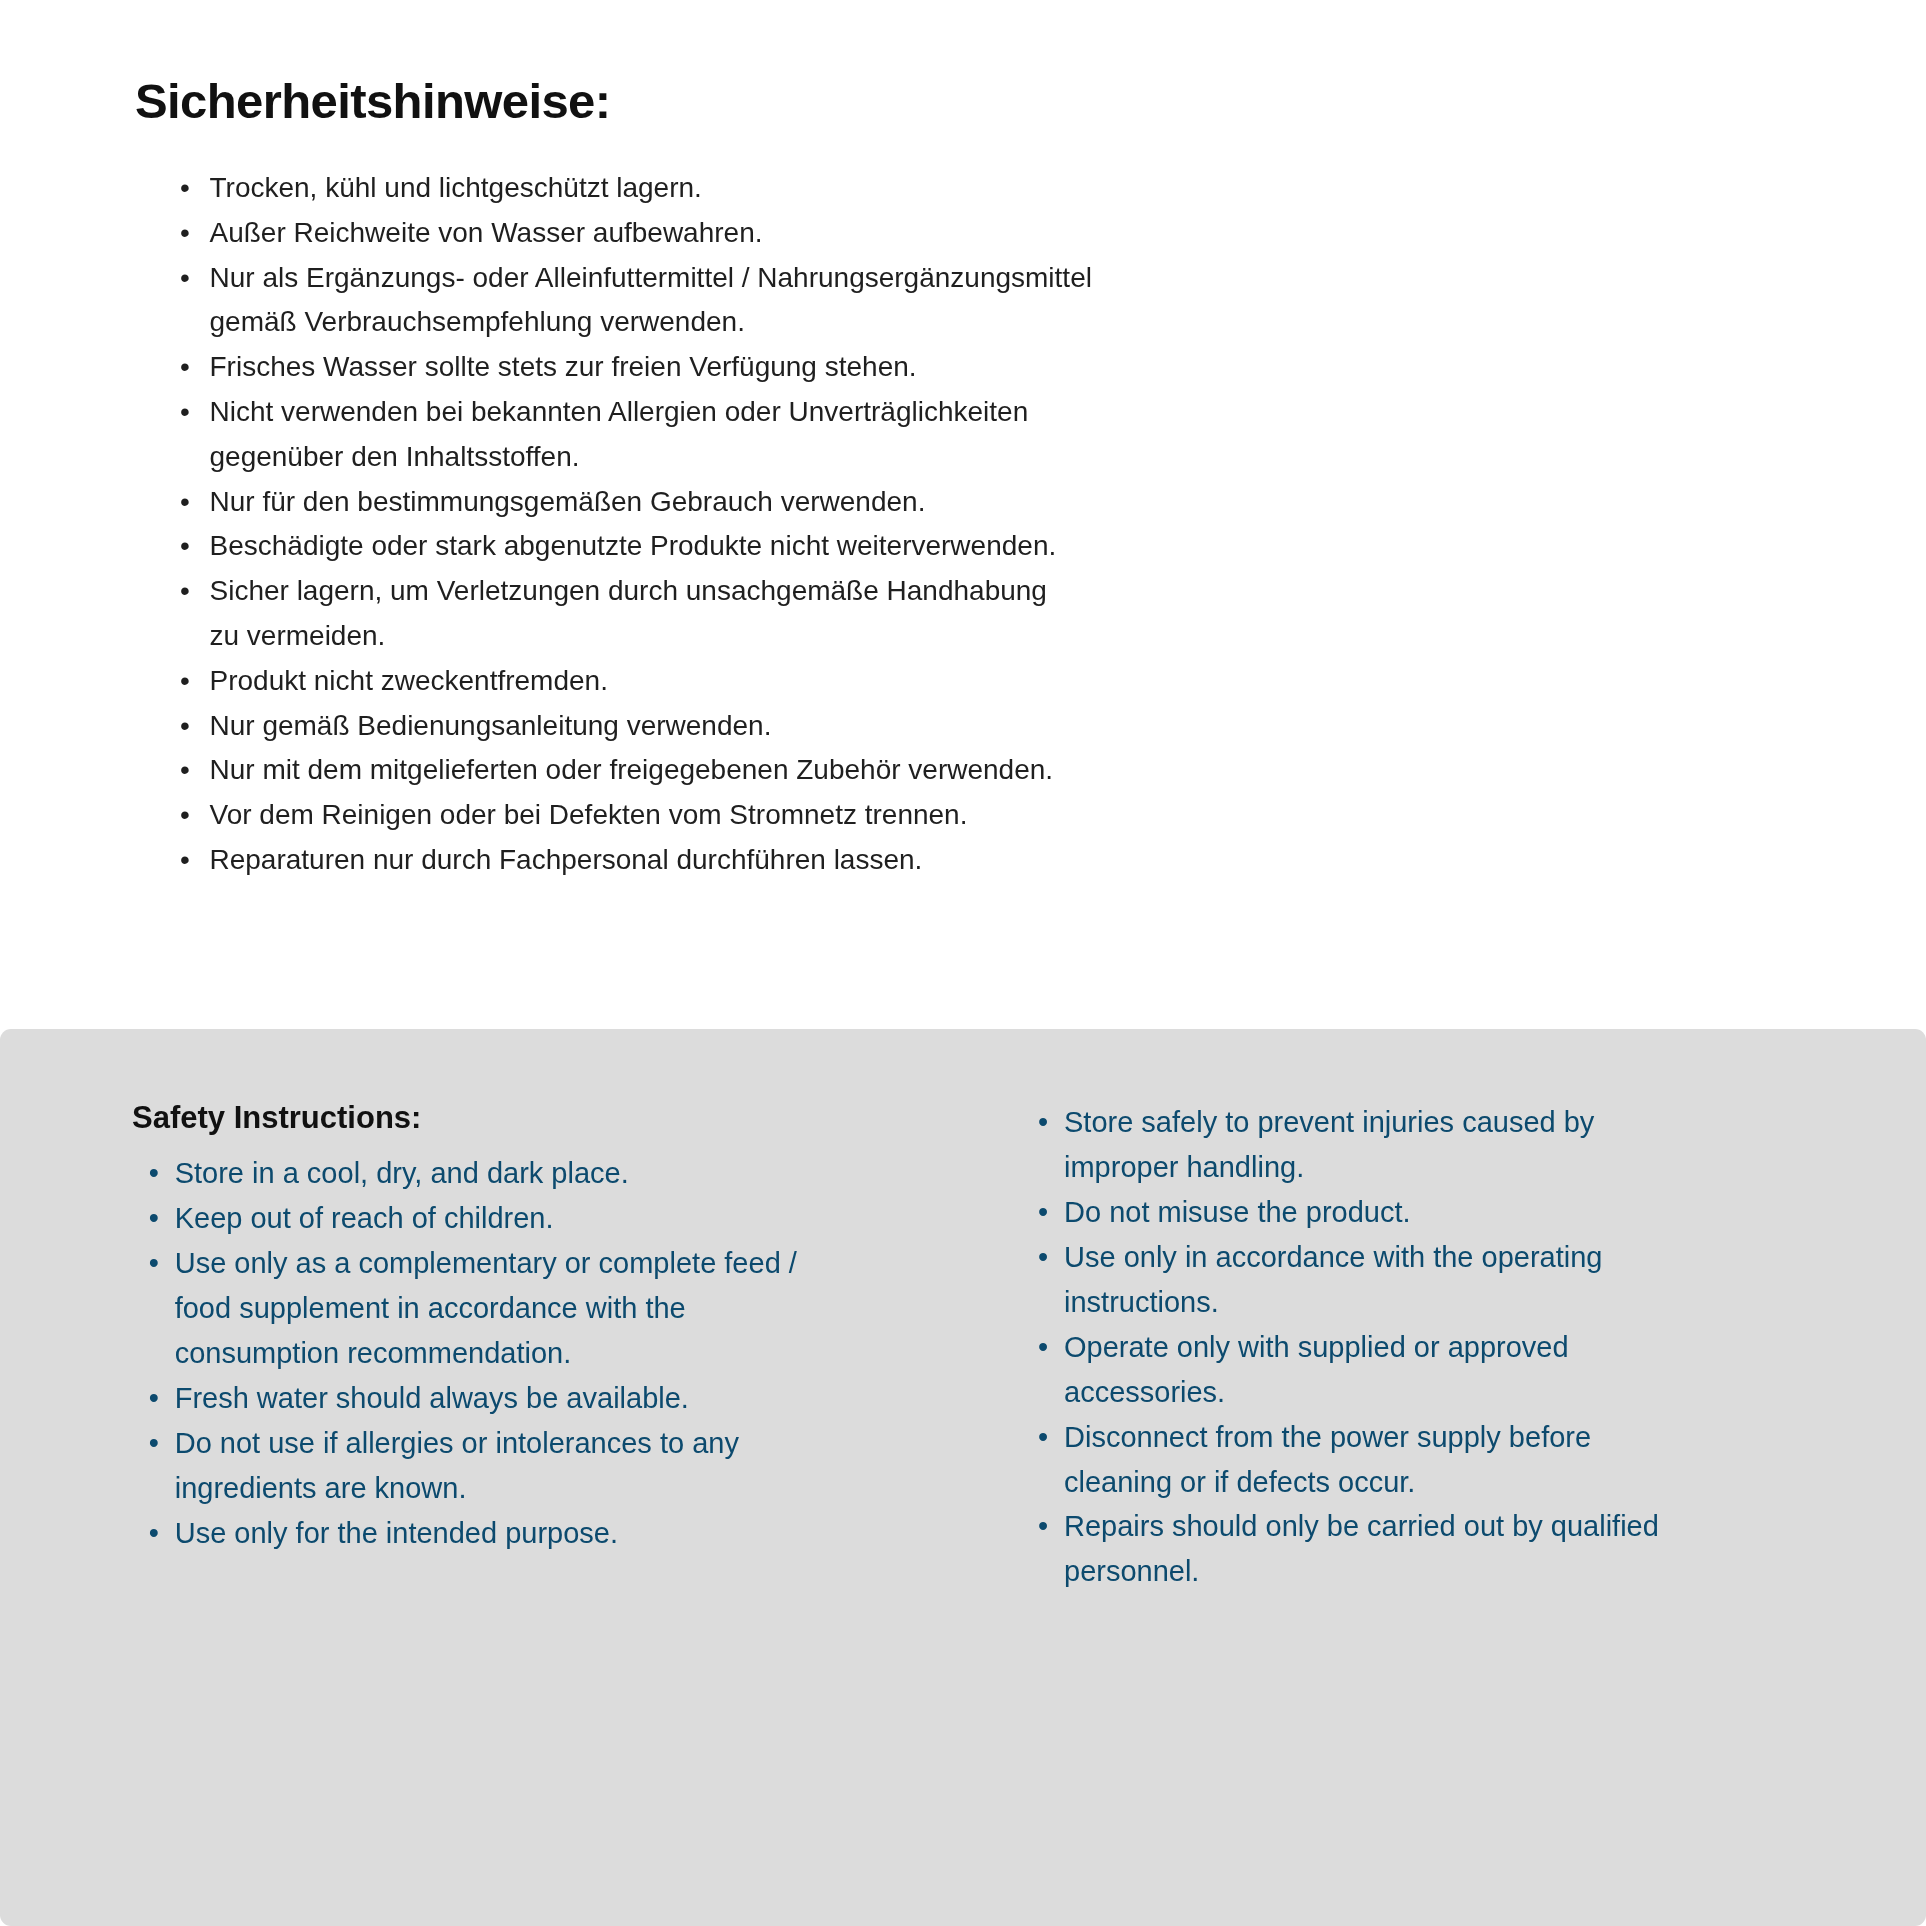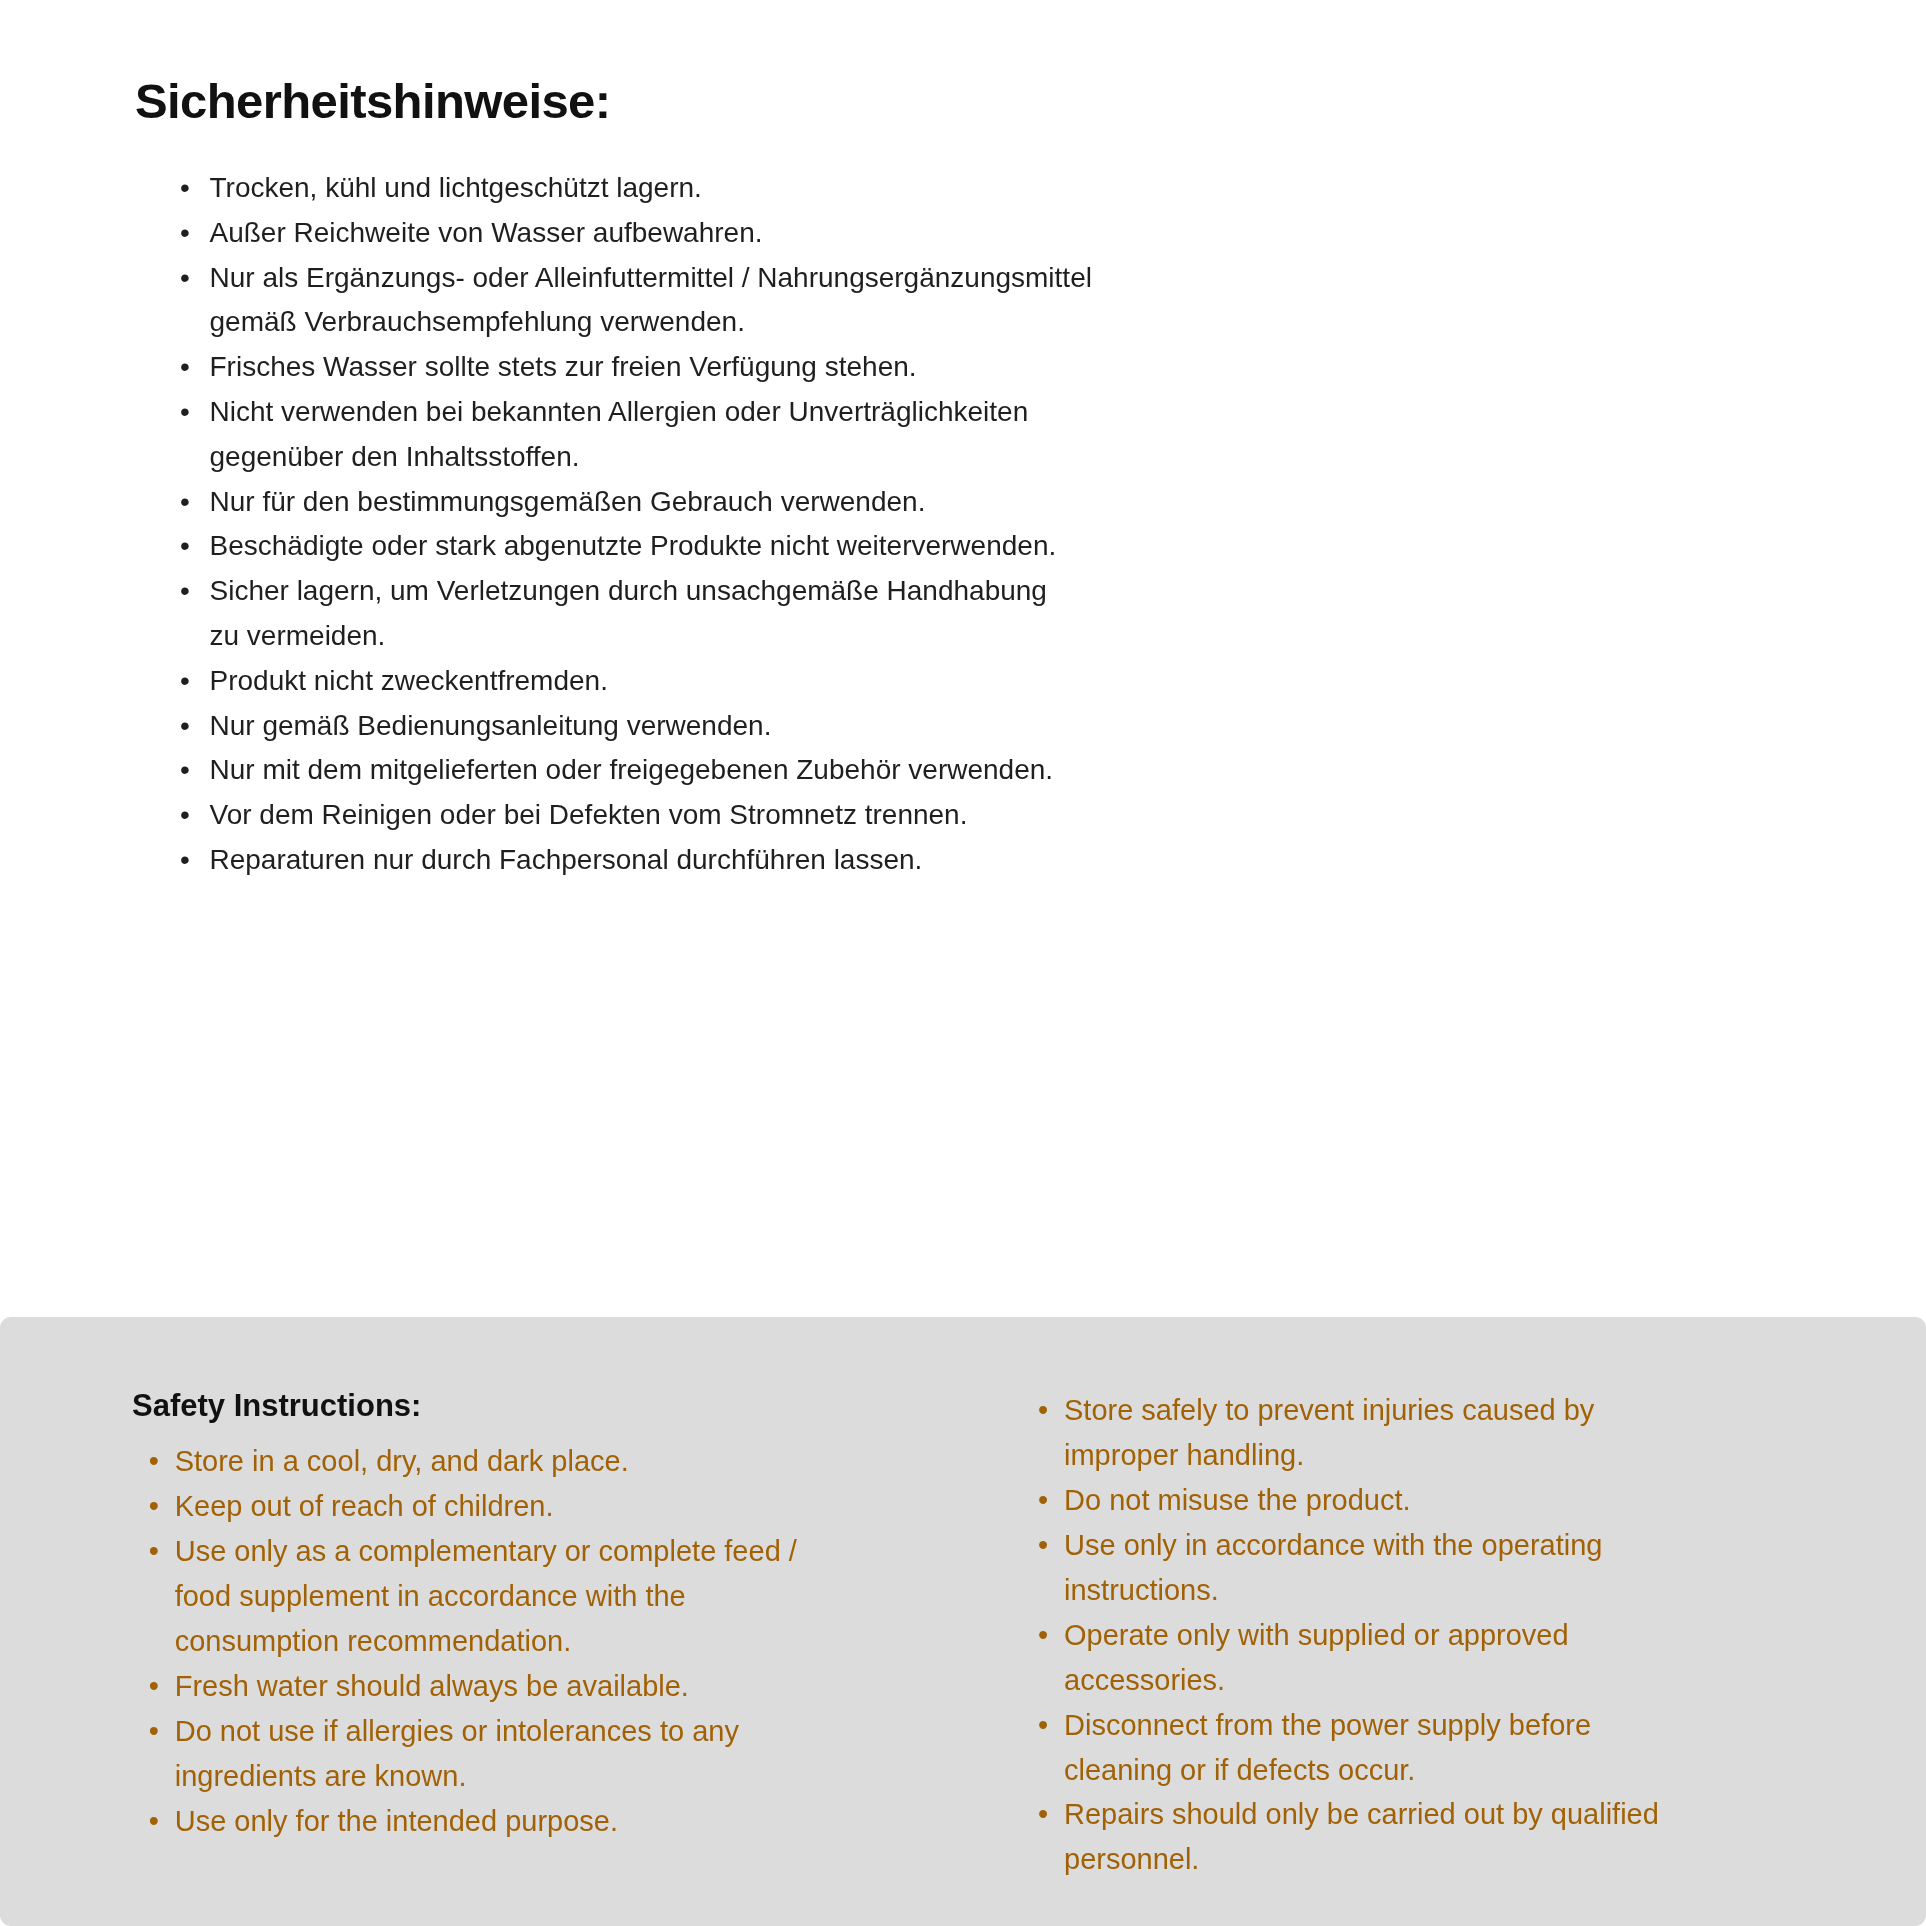--- a/index.html
+++ b/index.html
@@ -13,21 +13,21 @@
   .page {
     width: 1926px;
     height: 1926px;
     display: flex;
     flex-direction: column;
     overflow: hidden;
   }
 
   
   .german-section {
-    height: 1317px;
+    height: 1029px;
     background: #ffffff;
     padding: 73px 96px 0 135px;
   }
   .german-title {
     font-size: 49px;
     font-weight: 700;
     color: #111111;
     margin-bottom: 37px;
     letter-spacing: -0.6px;
   }
@@ -64,21 +64,21 @@
   }
   .english-title {
     font-size: 31px;
     font-weight: 700;
     color: #111111;
     margin-bottom: 15.4px;
   }
   .english-list {
     font-size: 29px;
     line-height: 1.55;
-    color: #a16207;
+    color: #0c4a6e;
   }
   .english-list li { padding-left: 26px; }
   .english-left-list { margin-left: 16.7px; max-width: 809px; }
   .english-right-list { margin-left: 0; max-width: 835px; }
 </style>
 </head>
 <body>
 
 <div class="page">
 

